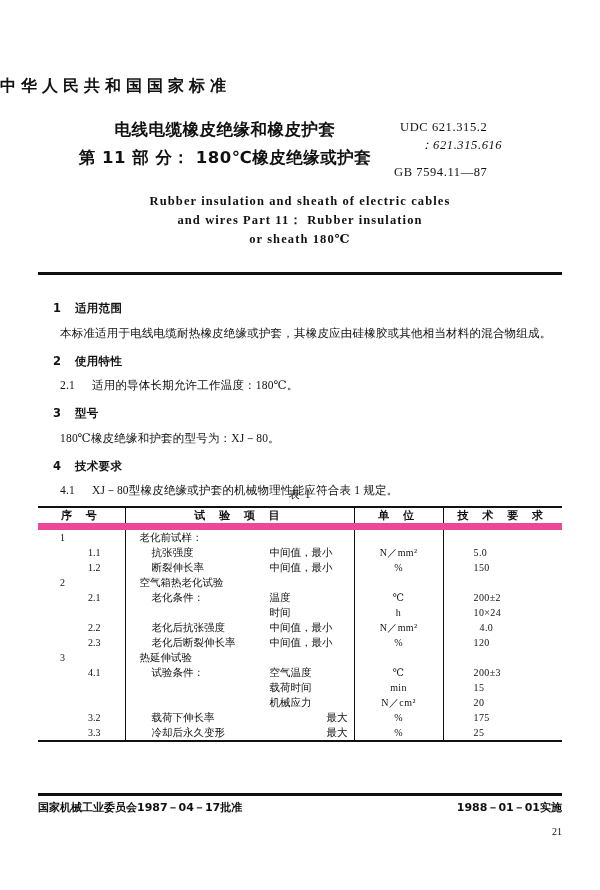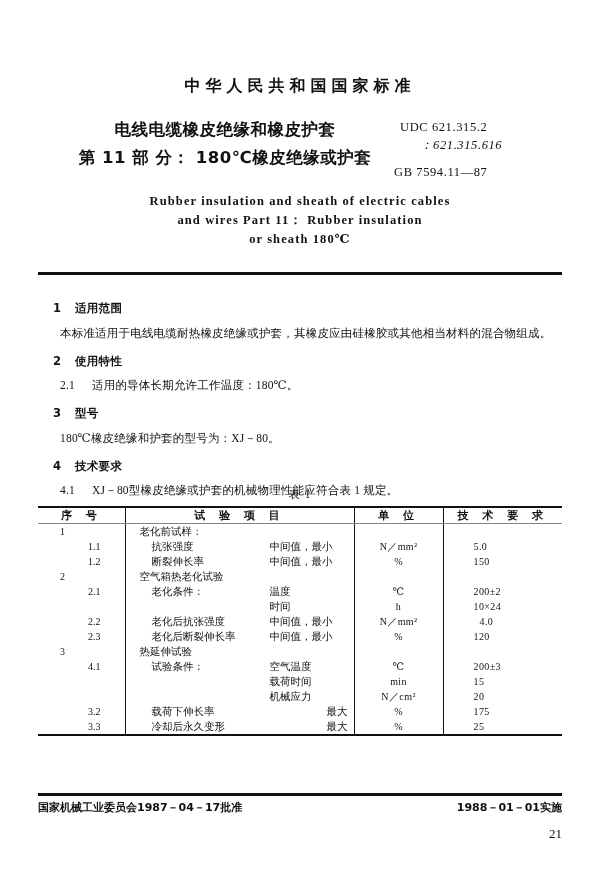--- a/index.html
+++ b/index.html
@@ -20,21 +20,21 @@
     inset: 0;
     padding: 0;
   }
 
   
   .national-line {
     position: absolute;
     top: 76px;
     left: 0;
     right: 0;
-    text-align: center;
+    text-align: left;
     font-size: 16px;
     font-weight: bold;
     letter-spacing: 5px;
     font-family: "DejaVu Sans", "Liberation Sans", sans-serif;
   }
   .title-block {
     position: absolute;
     top: 118px;
     left: 60px;
     width: 330px;
@@ -149,21 +149,21 @@
     font-size: 10px;
   }
   table.spec td, table.spec th {
     padding: 0;
     vertical-align: top;
   }
   .t-border-top { border-top: 2px solid #111; }
   .t-border-bot { border-bottom: 2px solid #111; }
 
   .hdr-row td {
-    border-bottom: 1px solid #ec4899;
+    border-bottom: 7px solid #ec4899;
     text-align: center;
     font-family: "DejaVu Sans", "Liberation Sans", sans-serif;
     font-size: 11px;
     font-weight: bold;
     letter-spacing: 5px;
     padding: 6px 0 6px 5px;
   }
   .vline { border-left: 1px solid #111; }
 
   .col-no     { width: 90px; }
@@ -216,21 +216,21 @@
     display: flex;
     justify-content: space-between;
     font-family: "DejaVu Sans", "Liberation Sans", sans-serif;
     font-size: 11px;
     font-weight: bold;
   }
   .page-num {
     position: absolute;
     top: 826px;
     right: 38px;
-    font-size: 13px;
+    font-size: 10px;
     font-family: "Liberation Serif", "DejaVu Serif", serif;
   }
 </style>
 </head>
 <body>
 
 <div class="page">
 
   <div class="national-line">中华人民共和国国家标准</div>
 

